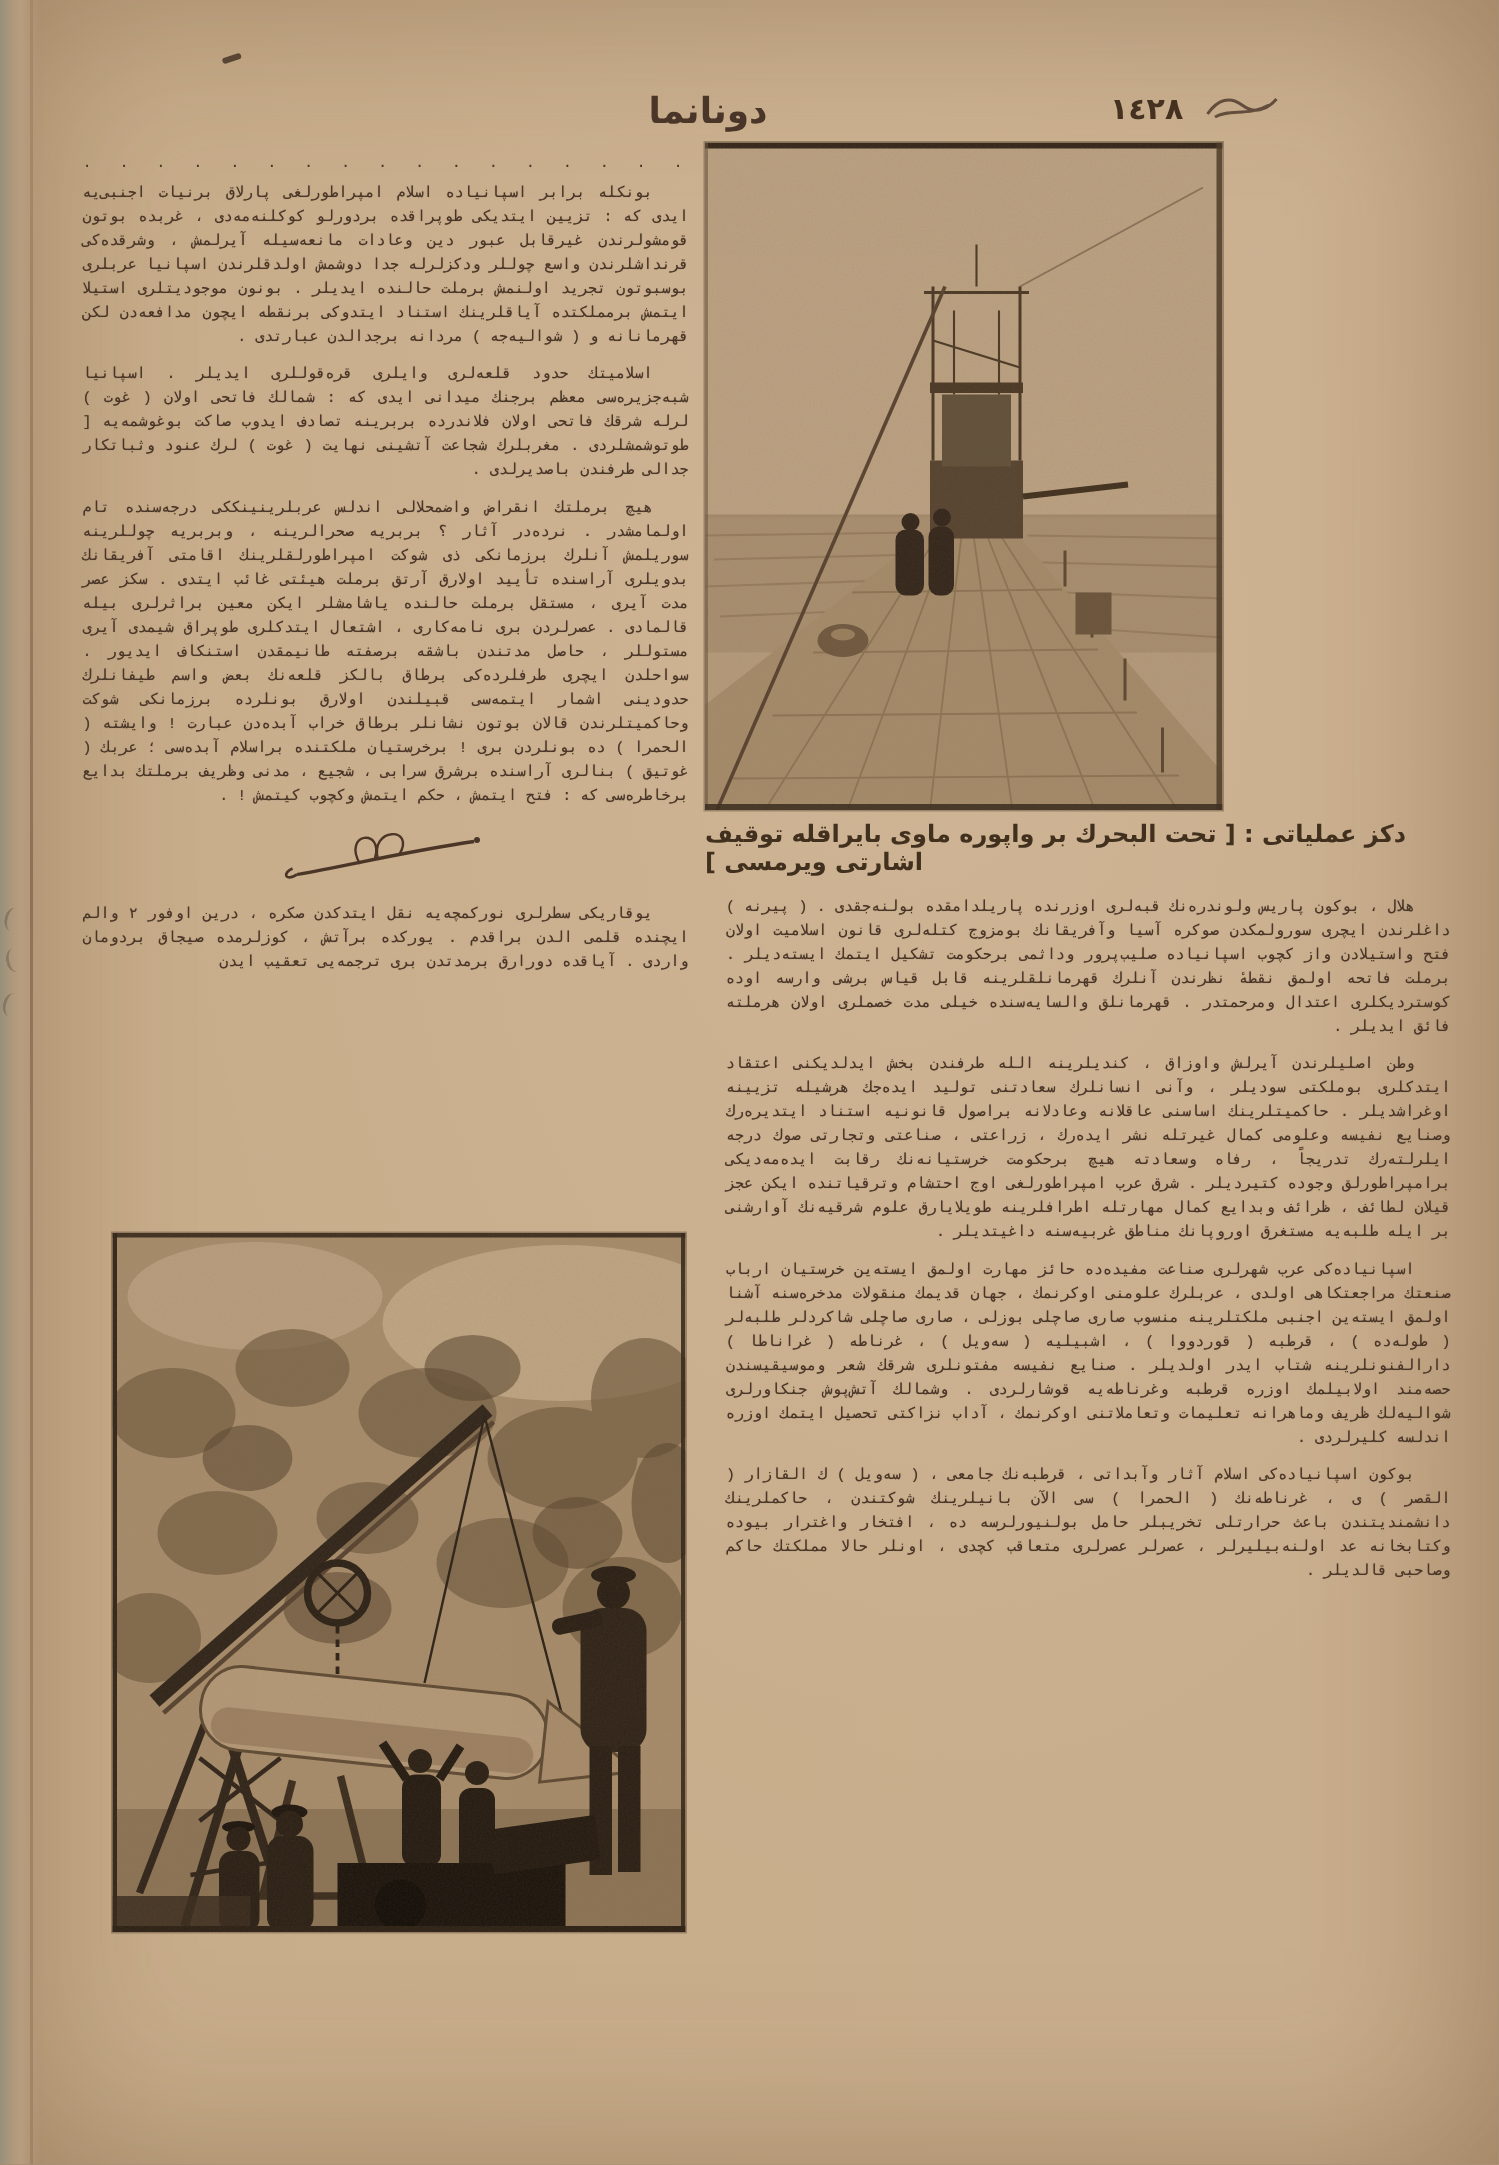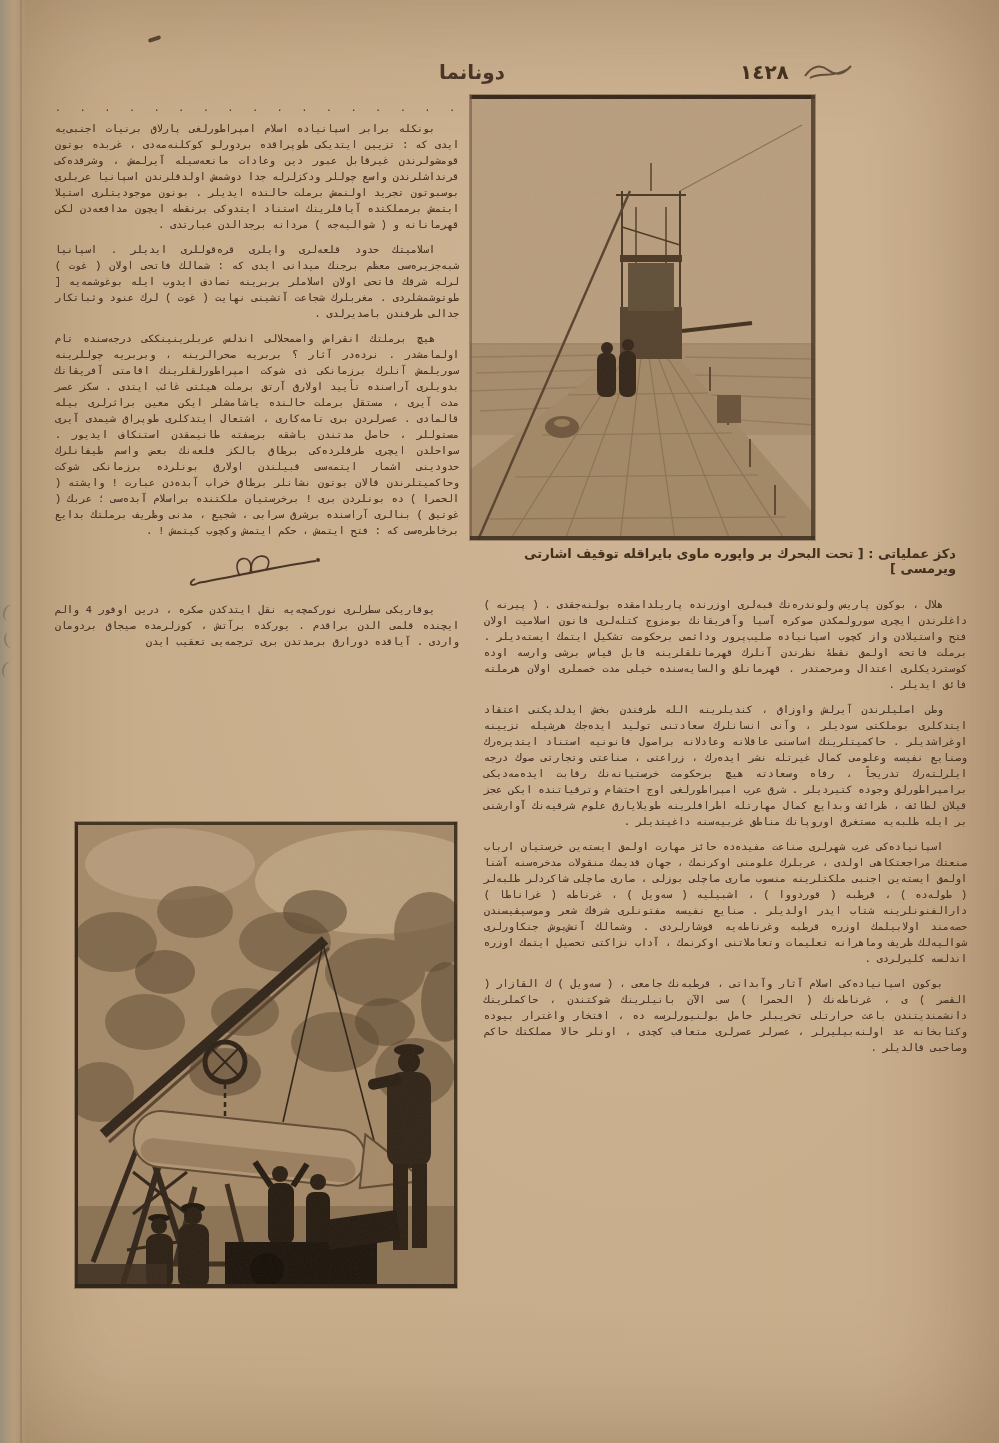--- a/index.html
+++ b/index.html
@@ -15,40 +15,40 @@
   .gutter{position:absolute;left:0;top:0;width:28px;height:1443px;
         background:linear-gradient(90deg,#97907b 0px,#ac977c 7px,#b89d7e 14px,rgba(0,0,0,0) 28px);}
   .gutter-crease{position:absolute;left:20px;top:0;width:2px;height:1443px;
         background:linear-gradient(180deg,rgba(95,66,40,.15),rgba(95,66,40,.45) 40%,rgba(95,66,40,.2));}
   .bleed-mark{position:absolute;width:10px;height:16px;border-left:2px solid rgba(74,53,39,.30);
         border-radius:60% 0 0 60%;transform:rotate(14deg);}
   .tick{position:absolute;left:148px;top:37px;width:13px;height:4px;background:rgba(55,38,24,.75);
         transform:rotate(-18deg);border-radius:2px;}
 
   .header-title{position:absolute;left:412px;top:60px;width:120px;text-align:center;
-        font-size:20px;font-weight:bold;color:#4a3628;direction:rtl;}
+        font-size:24px;font-weight:bold;color:#4a3628;direction:rtl;}
   .page-number{position:absolute;left:740px;top:60px;width:70px;text-align:left;
         font-size:20px;font-weight:bold;color:#44311f;direction:rtl;}
   .flourish{position:absolute;left:802px;top:58px;}
 
   .col{direction:rtl;color:#4a3628;text-align:justify;}
   .col p{margin:0 0 9px 0;text-indent:24px;line-height:16px;font-size:10px;
         text-shadow:0 0 .5px rgba(74,54,40,.55);font-family:Liberation Mono, monospace;}
   .left-col{position:absolute;left:55px;top:100px;width:404px;}
   .right-col{position:absolute;left:484px;top:598px;width:483px;}
   .dots-row{font-size:12px;letter-spacing:5px;word-spacing:7px;color:#4a3628;
         margin:0 0 8px 0;white-space:nowrap;overflow:hidden;}
   .ornament{text-align:center;margin:4px 0 8px 0;}
 
   .photo{position:absolute;box-shadow:0 0 0 1px rgba(60,42,28,.35), inset 0 0 18px rgba(80,55,30,.4);}
   .photo svg{display:block;}
   .photo-sub{left:470px;top:95px;}
   .photo-gun{left:75px;top:822px;}
-  .caption{position:absolute;direction:rtl;text-align:right;color:#42301f;
-        font-size:13px;font-weight:bold;letter-spacing:.3px;}
+  .caption{position:absolute;direction:rtl;text-align:left;color:#42301f;
+        font-size:16px;font-weight:bold;letter-spacing:.3px;}
   .caption-sub{left:470px;top:546px;width:486px;}
   .caption-gun{left:75px;top:1290px;width:382px;}
 </style>
 </head>
 <body>
 
 <div class="page">
 
   <div class="gutter"></div>
   <div class="gutter-crease"></div>
@@ -139,32 +139,32 @@
       <rect x="0" y="0" width="2" height="445" fill="#6b5540" opacity="0.6"></rect>
       <rect x="0" y="441" width="345" height="4" fill="#3a2b1e" opacity="0.9"></rect>
       <rect width="345" height="445" filter="url(#grainA)" opacity="0.35"></rect>
     </svg>
   </figure>
   <div class="caption caption-sub">دكز عملياتى : [ تحت البحرك بر واپوره ماوى بايراقله توقيف اشارتى ويرمسى ]</div>
 
   <div class="col left-col">
     <div class="dots-row">. . . .   . . . . . . . . . . . . . . . . . . . .</div>
     <p>بونكله برابر اسپانياده اسلام امپراطورلغى پارلاق برنيات اجنبى‌يه ايدى كه : تزيين ايتديكى طوپراقده بردورلو كوكلنه‌مه‌دى ، غربده بوتون قومشولرندن غيرقابل عبور دين وعادات مانعه‌سيله آيرلمش ، وشرقده‌كى قرنداشلرندن واسع چوللر ودكزلرله جدا دوشمش اولدقلرندن اسپانيا عربلرى بوسبوتون تجريد اولنمش برملت حالنده ايديلر . بونون موجوديتلرى استيلا ايتمش برمملكتده آياقلرينك استناد ايتدوكى برنقطه ايچون مدافعه‌دن لكن قهرمانانه و ( شواليه‌جه ) مردانه برجدالدن عبارتدى .</p>
-    <p>اسلاميتك حدود قلعه‌لرى وايلرى قره‌قوللرى ايديلر . اسپانيا شبه‌جزيره‌سى معظم برجنك ميدانى ايدى كه : شمالك فاتحى اولان ( غوت ) لرله شرقك فاتحى اولان اسلاملر بربرينه تصادف ايدوب ايله بوغوشمه‌يه [ طوتوشمشلردى . مغربلرك شجاعت آتشينى نهايت ( غوت ) لرك عنود وثباتكار جدالى طرفندن باصديرلدى .</p>
+    <p>اسلاميتك حدود قلعه‌لرى وايلرى قره‌قوللرى ايديلر . اسپانيا شبه‌جزيره‌سى معظم برجنك ميدانى ايدى كه : شمالك فاتحى اولان ( غوت ) لرله شرقك فاتحى اولان فلاندرده بربرينه تصادف ايدوب صاكت بوغوشمه‌يه [ طوتوشمشلردى . مغربلرك شجاعت آتشينى نهايت ( غوت ) لرك عنود وثباتكار جدالى طرفندن باصديرلدى .</p>
     <p>هيچ برملتك انقراض واضمحلالى اندلس عربلرينينككى درجه‌سنده تام اولمامشدر . نرده‌در آثار ؟ بربريه صحرالرينه ، وبربريه چوللرينه سوريلمش آنلرك برزمانكى ذى شوكت امپراطورلقلرينك اقامتى آفريقانك بدويلرى آراسنده تأييد اولارق آرتق برملت هيئتى غائب ايتدى . سكز عصر مدت آيرى ، مستقل برملت حالنده ياشامشلر ايكن معين براثرلرى بيله قالمادى . عصرلردن برى نامه‌كارى ، اشتعال ايتدكلرى طوپراق شيمدى آيرى مستوللر ، حاصل مدتندن باشقه برصفته طانيمقدن استنكاف ايديور . سواحلدن ايچرى طرفلرده‌كى برطاق بالكز قلعه‌نك بعض واسم طيفانلرك حدودينى اشمار ايتمه‌سى قبيلندن اولارق بونلرده برزمانكى شوكت وحاكميتلرندن قالان بوتون نشانلر برطاق خراب آبده‌دن عبارت ! وايشته ( الحمرا ) ده بونلردن برى ! برخرستيان ملكتنده براسلام آبده‌سى ؛ عربك ( غوتيق ) بنالرى آراسنده برشرق سرابى ، شجيع ، مدنى وظريف برملتك بدايع برخاطره‌سى كه : فتح ايتمش ، حكم ايتمش وكچوب كيتمش ! .</p>
     <div class="ornament">
       <svg width="150" height="42" viewBox="0 0 150 42">
         <path d="M16,34 C50,28 92,18 134,12" fill="none" stroke="#4a3527" stroke-width="2.2"></path>
         <path d="M58,27 C46,6 74,3 68,23" fill="none" stroke="#4a3527" stroke-width="1.6"></path>
         <path d="M70,24 C64,2 96,2 84,21" fill="none" stroke="#4a3527" stroke-width="1.6"></path>
         <path d="M16,34 C8,39 6,33 13,30" fill="none" stroke="#4a3527" stroke-width="1.8"></path>
         <circle cx="136" cy="11" r="2" fill="#4a3527"></circle>
       </svg>
     </div>
-    <p>يوقاريكى سطرلرى نوركمچه‌يه نقل ايتدكدن صكره ، درين اوفور 4 والم ايچنده قلمى الدن براقدم . يوركده برآتش ، كوزلرمده صيجاق بردومان واردى . آياقده دورارق برمدتدن برى ترجمه‌يى تعقيب ايدن</p>
+    <p>يوقاريكى سطرلرى نوركمچه‌يه نقل ايتدكدن صكره ، درين اوفور ٢ والم ايچنده قلمى الدن براقدم . يوركده برآتش ، كوزلرمده صيجاق بردومان واردى . آياقده دورارق برمدتدن برى ترجمه‌يى تعقيب ايدن</p>
   </div>
 
   <figure class="photo photo-gun" style="margin:0;">
     <svg width="382" height="466" viewBox="0 0 382 466">
       <defs>
         <filter id="grainB">
             <feTurbulence type="fractalNoise" baseFrequency="0.8" numOctaves="2" result="n"></feTurbulence>
           <feColorMatrix in="n" type="matrix" values="0 0 0 0 0.25, 0 0 0 0 0.18, 0 0 0 0 0.10, 0 0 0 0.45 0"></feColorMatrix>
         </filter>
       </defs>

